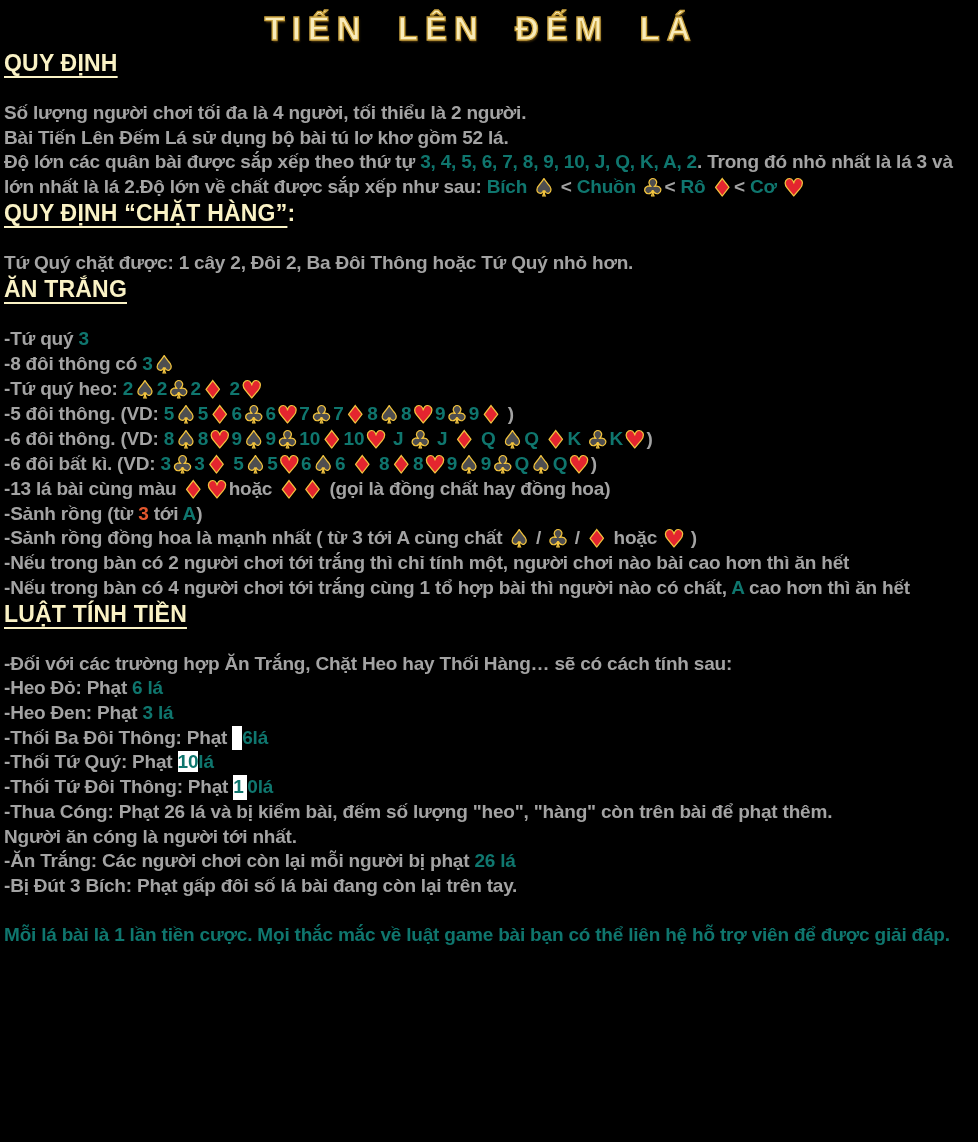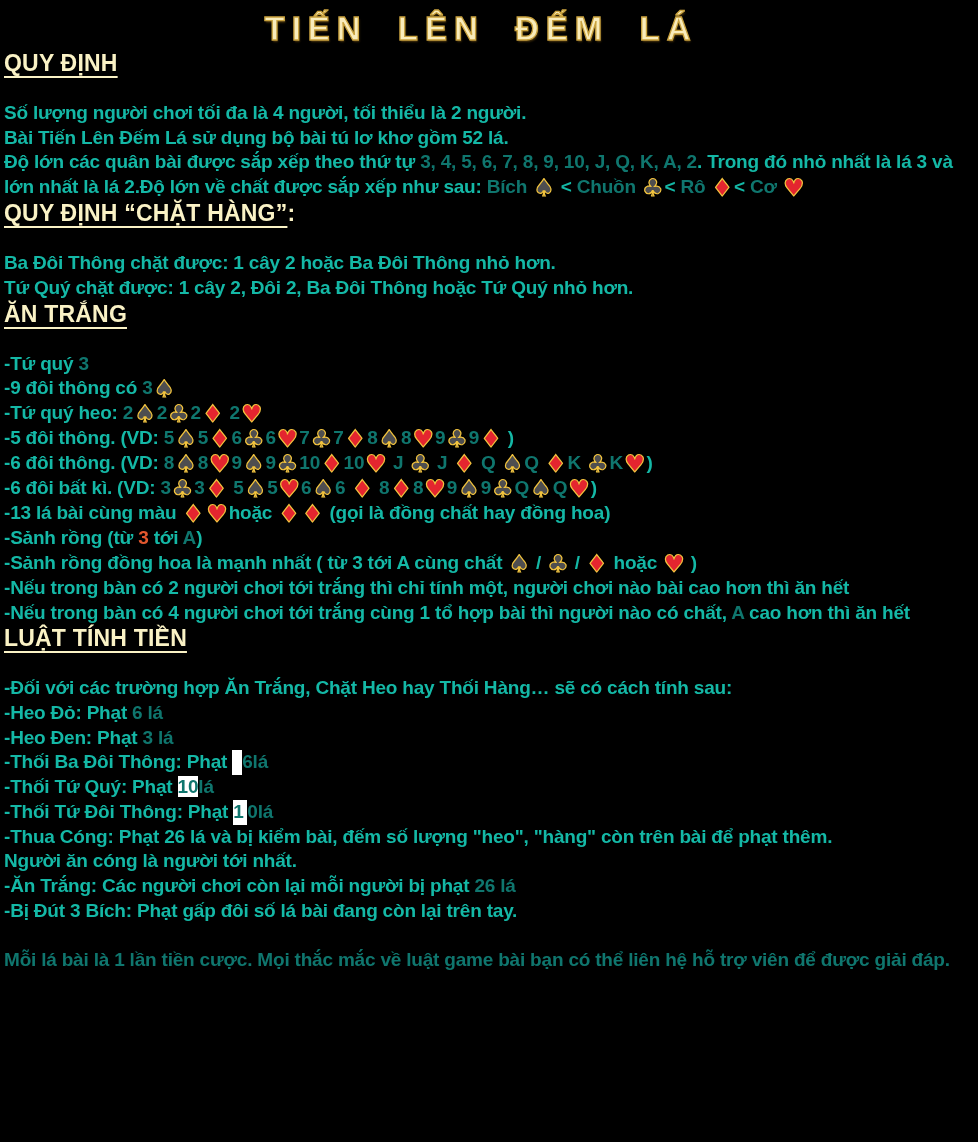--- a/index.html
+++ b/index.html
@@ -18,21 +18,21 @@
   .section { }
   .section.first { margin-top:0; }
 
   .heading {
     font-size:23px; line-height:26px; color:#FAF2C5;
     letter-spacing:.2px; margin-bottom:25px; font-weight:700;
   }
   .heading .u { text-decoration:underline; text-underline-offset:5px; text-decoration-thickness:2px; }
 
   .line { font-size:19px; line-height:24.7px; color:#FAF2C5; letter-spacing:-0.2px; }
-  .seg.body { color:#14b8a6; }
+  .seg.body { color:#a3a3a3; }
   .seg.gold { color:#0f766e; }
   .seg.red3 { color:#E2572E; }
   .seg.hl   { background:#FFFFFF; }
 
   .suit {
     font-family:"DejaVu Sans", sans-serif;
     font-size:24px; line-height:1; vertical-align:-3px;
     margin:0 1px; letter-spacing:0; font-weight:400;
   }
   .suit-dark { color:#4E4E50; -webkit-text-stroke:1.2px #F3C43E; }
@@ -49,30 +49,29 @@
     <div class="body">
         <div class="line"><span class="seg body">Số lượng người chơi tối đa là 4 người, tối thiểu là 2 người.</span></div>
         <div class="line"><span class="seg body">Bài Tiến Lên Đếm Lá sử dụng bộ bài tú lơ khơ gồm 52 lá.</span></div>
         <div class="line"><span class="seg body">Độ lớn các quân bài được sắp xếp theo thứ tự </span><span class="seg gold">3, 4, 5, 6, 7, 8, 9, 10, J, Q, K, A, 2</span><span class="seg body">. Trong đó nhỏ nhất là lá 3 và lớn nhất là lá 2.Độ lớn về chất được sắp xếp như sau: </span><span class="seg gold">Bích </span><span class="suit suit-dark">♠</span><span class="seg body"> &lt; </span><span class="seg gold">Chuồn </span><span class="suit suit-dark">♣</span><span class="seg body">&lt; </span><span class="seg gold">Rô </span><span class="suit suit-red">♦</span><span class="seg body">&lt; </span><span class="seg gold">Cơ </span><span class="suit suit-red">♥</span></div>
       </div>
   </div>
 
   <div class="section">
     <div class="heading"><span class="u">QUY ĐỊNH “CHẶT HÀNG”</span><span>:</span></div>
     <div class="body">
-        <div class="line"><span class="seg body">Ba Đôi Thông chặt được: 1 cây 2 hoặc Ba Đôi Thông nhỏ hơn.</span></div>
         <div class="line"><span class="seg body">Tứ Quý chặt được: 1 cây 2, Đôi 2, Ba Đôi Thông hoặc Tứ Quý nhỏ hơn.</span></div>
       </div>
   </div>
 
   <div class="section">
     <div class="heading"><span class="u">ĂN TRẮNG</span><span></span></div>
     <div class="body">
         <div class="line"><span class="seg body">-Tứ quý </span><span class="seg gold">3</span></div>
-        <div class="line"><span class="seg body">-9 đôi thông có </span><span class="seg gold">3</span><span class="suit suit-dark">♠</span></div>
+        <div class="line"><span class="seg body">-8 đôi thông có </span><span class="seg gold">3</span><span class="suit suit-dark">♠</span></div>
         <div class="line"><span class="seg body">-Tứ quý heo: </span><span class="seg gold">2</span><span class="suit suit-dark">♠</span><span class="seg gold">2</span><span class="suit suit-dark">♣</span><span class="seg gold">2</span><span class="suit suit-red">♦</span><span class="seg gold"> 2</span><span class="suit suit-red">♥</span></div>
         <div class="line"><span class="seg body">-5 đôi thông. (VD: </span><span class="seg gold">5</span><span class="suit suit-dark">♠</span><span class="seg gold">5</span><span class="suit suit-red">♦</span><span class="seg gold">6</span><span class="suit suit-dark">♣</span><span class="seg gold">6</span><span class="suit suit-red">♥</span><span class="seg gold">7</span><span class="suit suit-dark">♣</span><span class="seg gold">7</span><span class="suit suit-red">♦</span><span class="seg gold">8</span><span class="suit suit-dark">♠</span><span class="seg gold">8</span><span class="suit suit-red">♥</span><span class="seg gold">9</span><span class="suit suit-dark">♣</span><span class="seg gold">9</span><span class="suit suit-red">♦</span><span class="seg body"> )</span></div>
         <div class="line"><span class="seg body">-6 đôi thông. (VD: </span><span class="seg gold">8</span><span class="suit suit-dark">♠</span><span class="seg gold">8</span><span class="suit suit-red">♥</span><span class="seg gold">9</span><span class="suit suit-dark">♠</span><span class="seg gold">9</span><span class="suit suit-dark">♣</span><span class="seg gold">10</span><span class="suit suit-red">♦</span><span class="seg gold">10</span><span class="suit suit-red">♥</span><span class="seg gold"> J </span><span class="suit suit-dark">♣</span><span class="seg gold"> J </span><span class="suit suit-red">♦</span><span class="seg gold">  Q </span><span class="suit suit-dark">♠</span><span class="seg gold">Q </span><span class="suit suit-red">♦</span><span class="seg gold">K </span><span class="suit suit-dark">♣</span><span class="seg gold">K</span><span class="suit suit-red">♥</span><span class="seg body">)</span></div>
         <div class="line"><span class="seg body">-6 đôi bất kì. (VD:  </span><span class="seg gold">3</span><span class="suit suit-dark">♣</span><span class="seg gold">3</span><span class="suit suit-red">♦</span><span class="seg gold"> 5</span><span class="suit suit-dark">♠</span><span class="seg gold">5</span><span class="suit suit-red">♥</span><span class="seg gold">6</span><span class="suit suit-dark">♠</span><span class="seg gold">6 </span><span class="suit suit-red">♦</span><span class="seg gold"> 8</span><span class="suit suit-red">♦</span><span class="seg gold">8</span><span class="suit suit-red">♥</span><span class="seg gold">9</span><span class="suit suit-dark">♠</span><span class="seg gold">9</span><span class="suit suit-dark">♣</span><span class="seg gold">Q</span><span class="suit suit-dark">♠</span><span class="seg gold">Q</span><span class="suit suit-red">♥</span><span class="seg body">)</span></div>
         <div class="line"><span class="seg body">-13 lá bài cùng màu </span><span class="suit suit-red">♦</span><span class="suit suit-red">♥</span><span class="seg body">hoặc </span><span class="suit suit-red">♦</span><span class="suit suit-red">♦</span><span class="seg body"> (gọi là đồng chất hay đồng hoa)</span></div>
         <div class="line"><span class="seg body">-Sảnh rồng (từ </span><span class="seg red3">3</span><span class="seg body"> tới </span><span class="seg gold">A</span><span class="seg body">)</span></div>
         <div class="line"><span class="seg body">-Sảnh rồng đồng hoa là mạnh nhất ( từ 3 tới A cùng chất </span><span class="suit suit-dark">♠</span><span class="seg body"> / </span><span class="suit suit-dark">♣</span><span class="seg body">  / </span><span class="suit suit-red">♦</span><span class="seg body">  hoặc  </span><span class="suit suit-red">♥</span><span class="seg body"> )</span></div>
         <div class="line"><span class="seg body">-Nếu trong bàn có 2 người chơi tới trắng thì chỉ tính một, người chơi nào bài cao hơn thì ăn hết</span></div>
         <div class="line"><span class="seg body">-Nếu trong bàn có 4 người chơi tới trắng cùng 1 tổ hợp bài thì người nào có chất, </span><span class="seg gold">A</span><span class="seg body"> cao hơn thì ăn hết</span></div>
       </div>

